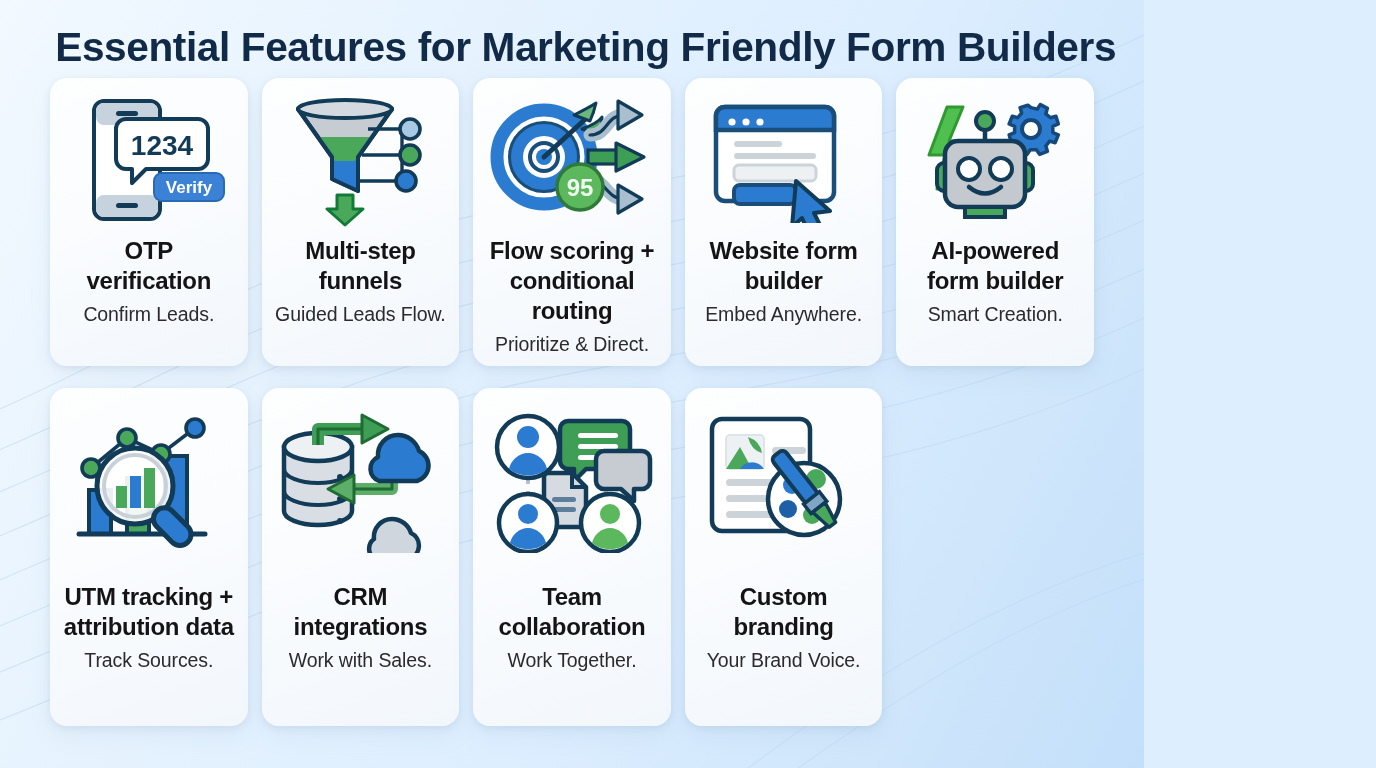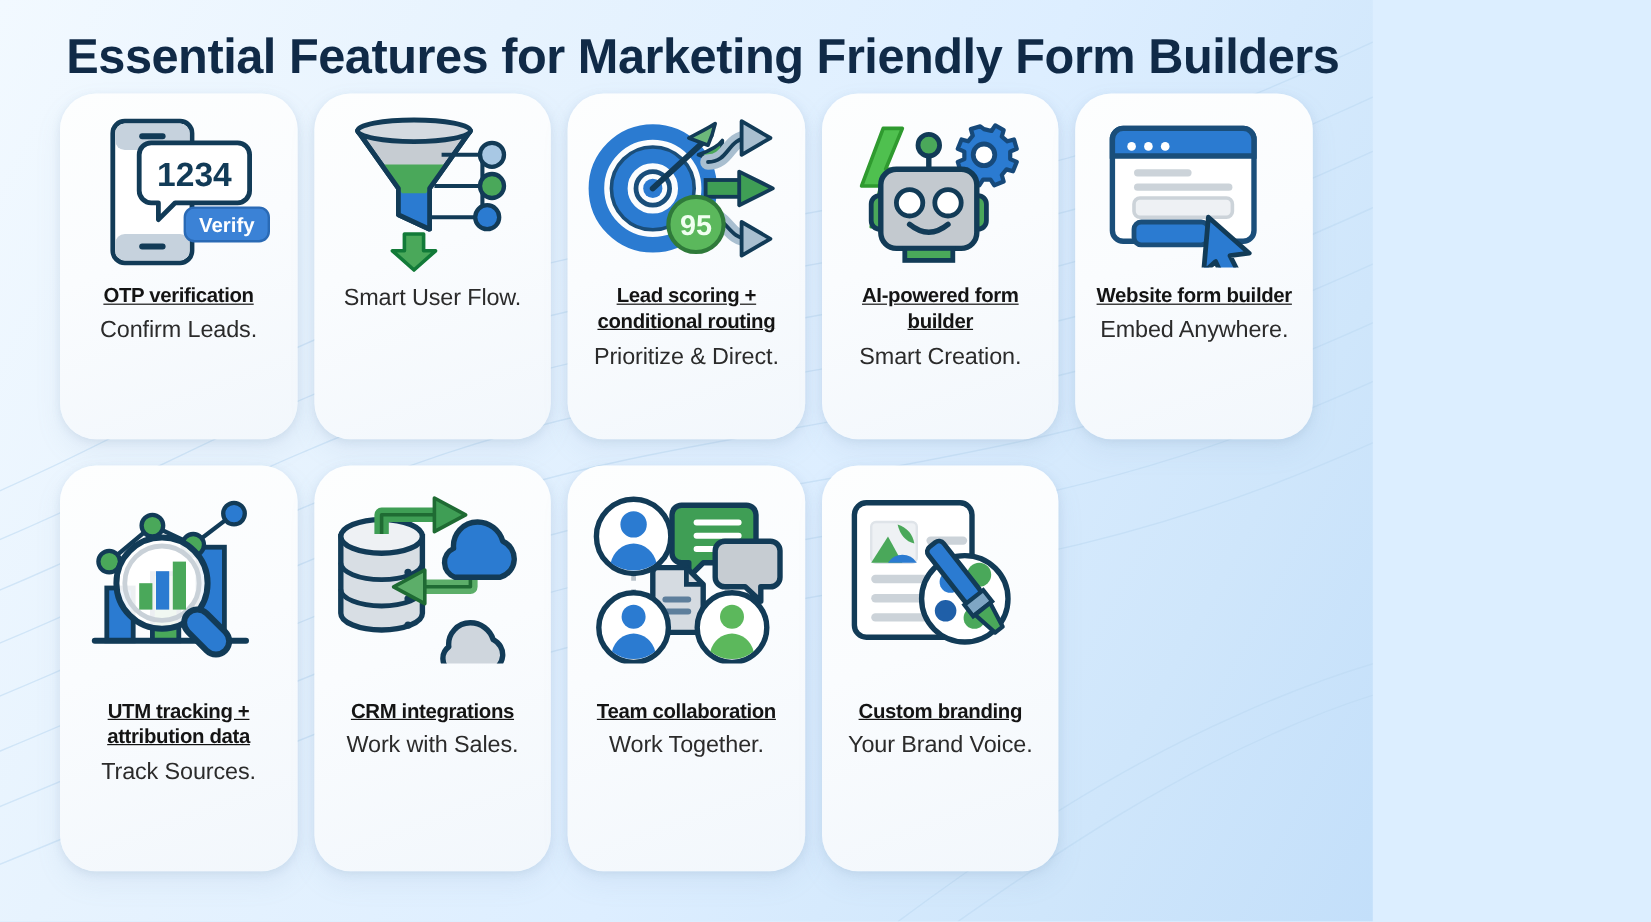--- a/index.html
+++ b/index.html
@@ -64,21 +64,21 @@
     grid-template-columns: repeat(5, 1fr);
     grid-template-rows: 288px 1fr;
     column-gap: 14px;
     row-gap: 22px;
     padding-bottom: 42px;
     box-sizing: border-box;
   }
 
   .card {
     background: linear-gradient(160deg, #fdfefe 0%, #fafcfe 45%, #f2f7fc 100%);
-    border-radius: 30px;
+    border-radius: 17px;
     box-shadow: 0 2px 7px rgba(120,150,180,0.17), 0 10px 22px rgba(130,160,190,0.10);
     display: flex;
     flex-direction: column;
     align-items: center;
     box-sizing: border-box;
     padding: 14px 8px 10px;
     overflow: hidden;
   }
 
   .card-icon {
@@ -87,28 +87,27 @@
     align-items: center;
     justify-content: center;
     flex-shrink: 0;
   }
   .row2 .card-icon { height: 160px; }
 
   .card-icon svg { display: block; }
 
   .card-title {
     margin: 0;
-    font-size: 17px;
+    font-size: 24px;
     font-weight: 700;
     color: #141414;
     line-height: 1.25;
     text-align: center;
     letter-spacing: -0.3px;
     padding: 0 2px;
-    text-decoration: underline;
   }
   .row1 .card-title { margin-top: 6px; }
   .row2 .card-title { margin-top: 20px; }
 
   .card-sub {
     margin: 7px 0 0;
     font-size: 19.5px;
     font-weight: 400;
     color: #2b2b2b;
     line-height: 1.2;
@@ -181,21 +180,22 @@
               <path d="M80,86 H122" stroke="#123b57" stroke-width="3.4" fill="none"></path>
               <path d="M122,34 V86" stroke="#123b57" stroke-width="3.4" fill="none"></path>
               <circle cx="130" cy="34" r="10" fill="#a8c8e4" stroke="#123b57" stroke-width="3.6"></circle>
               <circle cx="130" cy="60" r="10" fill="#4aa85a" stroke="#123b57" stroke-width="3.6"></circle>
               <circle cx="126" cy="86" r="10" fill="#2b7bd1" stroke="#123b57" stroke-width="3.6"></circle>
 
               <path d="M57,100 h16 v14 h10 L65,130 L47,114 h10 z" fill="#4aa85a" stroke="#127a38" stroke-width="3" stroke-linejoin="round"></path>
             </g>
           </svg>
         </div>
-        <p class="card-sub">Smart User Flow.</p>
+        <h2 class="card-title">Multi-step funnels</h2>
+        <p class="card-sub">Guided Leads Flow.</p>
       </div>
 
       <div class="card row1">
         <div class="card-icon">
           <svg width="180" height="124" viewBox="0 0 180 124">
             <g>
 
               <circle cx="62" cy="58" r="50" fill="none" stroke="#1a4e7a" stroke-width="4"></circle>
               <circle cx="62" cy="58" r="47" fill="none" stroke="#2b7bd1" stroke-width="13"></circle>
               <circle cx="62" cy="58" r="34" fill="none" stroke="#1a4e7a" stroke-width="4"></circle>
@@ -216,53 +216,22 @@
 
               <path d="M106,80 C124,80 124,100 142,100" fill="none" stroke="#a9bfd0" stroke-width="13" stroke-linecap="round"></path>
               <path d="M106,80 C124,80 124,100 142,100" fill="none" stroke="#123b57" stroke-width="3.2" stroke-linecap="round"></path>
               <path d="M136,86 L160,100 L136,114 Z" fill="#a9bfd0" stroke="#123b57" stroke-width="3.2" stroke-linejoin="round"></path>
 
               <circle cx="98" cy="88" r="23" fill="#5bb85c" stroke="#2f7a3a" stroke-width="3.5"></circle>
               <text x="98" y="97" text-anchor="middle" font-family="'Liberation Sans', sans-serif" font-size="24" font-weight="700" fill="#f0fff0">95</text>
             </g>
           </svg>
         </div>
-        <h2 class="card-title">Lead scoring + conditional routing</h2>
+        <h2 class="card-title">Flow scoring + conditional routing</h2>
         <p class="card-sub">Prioritize &amp; Direct.</p>
-      </div>
-
-      <div class="card row1">
-        <div class="card-icon">
-          <svg width="160" height="128" viewBox="0 0 160 128">
-            <g>
-
-              <path d="M32,10 L14,58 h16 L22,92 L52,44 H34 L48,10 Z" fill="#4fc04f" stroke="#2f9a2f" stroke-width="3" stroke-linejoin="round"></path>
-
-              <g transform="translate(116,34)">
-                <path d="M0,-30 L8,-28 L12,-34 L21,-29 L19,-22 L25,-17 L32,-19 L35,-9 L28,-6 L28,2 L35,5 L31,15 L24,13 L19,19 L21,26 L11,30 L7,24 L-1,24 L-5,30 L-14,25 L-12,18 L-18,13 L-25,15 L-28,5 L-21,2 L-21,-6 L-28,-9 L-24,-19 L-17,-17 L-12,-23 L-14,-30 L-4,-33 Z" transform="scale(0.78)" fill="#2b7bd1" stroke="#16497a" stroke-width="4.5" stroke-linejoin="round"></path>
-                <circle cx="0" cy="-2" r="9" fill="#ffffff" stroke="#16497a" stroke-width="4"></circle>
-              </g>
-
-              <path d="M70,44 V30" stroke="#123b57" stroke-width="4.5"></path>
-              <circle cx="70" cy="24" r="9" fill="#4aa85a" stroke="#123b57" stroke-width="4"></circle>
-
-              <rect x="22" y="66" width="14" height="28" rx="7" fill="#4aa85a" stroke="#123b57" stroke-width="4"></rect>
-              <rect x="104" y="66" width="14" height="28" rx="7" fill="#4aa85a" stroke="#123b57" stroke-width="4"></rect>
-
-              <rect x="30" y="44" width="80" height="66" rx="13" fill="#c3c9cf" stroke="#123b57" stroke-width="4.5"></rect>
-              <circle cx="54" cy="72" r="11" fill="#ffffff" stroke="#123b57" stroke-width="4"></circle>
-              <circle cx="86" cy="72" r="11" fill="#ffffff" stroke="#123b57" stroke-width="4"></circle>
-              <path d="M54,90 q16,13 32,0" fill="none" stroke="#123b57" stroke-width="4.5" stroke-linecap="round"></path>
-
-              <rect x="50" y="110" width="40" height="10" fill="#4aa85a" stroke="#123b57" stroke-width="4"></rect>
-            </g>
-          </svg>
-        </div>
-        <h2 class="card-title">AI-powered form builder</h2>
-        <p class="card-sub">Smart Creation.</p>
       </div>
 
       <div class="card row1">
         <div class="card-icon">
           <svg width="160" height="124" viewBox="0 0 160 124">
             <g>
               <rect x="12" y="8" width="118" height="94" rx="9" fill="#ffffff" stroke="#1a4e7a" stroke-width="4.5"></rect>
               <path d="M12,17 a9,9 0 0 1 9,-9 h100 a9,9 0 0 1 9,9 v14 H12 Z" fill="#2b7bd1" stroke="#1a4e7a" stroke-width="4.5"></path>
               <circle cx="28" cy="23" r="3.6" fill="#ffffff"></circle>
               <circle cx="42" cy="23" r="3.6" fill="#ffffff"></circle>
@@ -273,20 +242,51 @@
               <rect x="30" y="86" width="62" height="19" rx="6" fill="#2b7bd1" stroke="#1a4e7a" stroke-width="4"></rect>
 
               <path d="M92,82 L126,112 L110,114 L118,130 L106,136 L98,119 L88,128 Z" fill="#2b7bd1" stroke="#123b57" stroke-width="4" stroke-linejoin="round"></path>
             </g>
           </svg>
         </div>
         <h2 class="card-title">Website form builder</h2>
         <p class="card-sub">Embed Anywhere.</p>
       </div>
 
+      <div class="card row1">
+        <div class="card-icon">
+          <svg width="160" height="128" viewBox="0 0 160 128">
+            <g>
+
+              <path d="M32,10 L14,58 h16 L22,92 L52,44 H34 L48,10 Z" fill="#4fc04f" stroke="#2f9a2f" stroke-width="3" stroke-linejoin="round"></path>
+
+              <g transform="translate(116,34)">
+                <path d="M0,-30 L8,-28 L12,-34 L21,-29 L19,-22 L25,-17 L32,-19 L35,-9 L28,-6 L28,2 L35,5 L31,15 L24,13 L19,19 L21,26 L11,30 L7,24 L-1,24 L-5,30 L-14,25 L-12,18 L-18,13 L-25,15 L-28,5 L-21,2 L-21,-6 L-28,-9 L-24,-19 L-17,-17 L-12,-23 L-14,-30 L-4,-33 Z" transform="scale(0.78)" fill="#2b7bd1" stroke="#16497a" stroke-width="4.5" stroke-linejoin="round"></path>
+                <circle cx="0" cy="-2" r="9" fill="#ffffff" stroke="#16497a" stroke-width="4"></circle>
+              </g>
+
+              <path d="M70,44 V30" stroke="#123b57" stroke-width="4.5"></path>
+              <circle cx="70" cy="24" r="9" fill="#4aa85a" stroke="#123b57" stroke-width="4"></circle>
+
+              <rect x="22" y="66" width="14" height="28" rx="7" fill="#4aa85a" stroke="#123b57" stroke-width="4"></rect>
+              <rect x="104" y="66" width="14" height="28" rx="7" fill="#4aa85a" stroke="#123b57" stroke-width="4"></rect>
+
+              <rect x="30" y="44" width="80" height="66" rx="13" fill="#c3c9cf" stroke="#123b57" stroke-width="4.5"></rect>
+              <circle cx="54" cy="72" r="11" fill="#ffffff" stroke="#123b57" stroke-width="4"></circle>
+              <circle cx="86" cy="72" r="11" fill="#ffffff" stroke="#123b57" stroke-width="4"></circle>
+              <path d="M54,90 q16,13 32,0" fill="none" stroke="#123b57" stroke-width="4.5" stroke-linecap="round"></path>
+
+              <rect x="50" y="110" width="40" height="10" fill="#4aa85a" stroke="#123b57" stroke-width="4"></rect>
+            </g>
+          </svg>
+        </div>
+        <h2 class="card-title">AI-powered form builder</h2>
+        <p class="card-sub">Smart Creation.</p>
+      </div>
+
       <div class="card row2">
         <div class="card-icon">
           <svg width="168" height="148" viewBox="0 0 168 148">
             <g>
 
               <rect x="24" y="82" width="22" height="44" fill="#2b7bd1" stroke="#123b57" stroke-width="4"></rect>
               <rect x="62" y="70" width="22" height="56" fill="#4aa85a" stroke="#123b57" stroke-width="4"></rect>
               <rect x="100" y="48" width="22" height="78" fill="#2b7bd1" stroke="#123b57" stroke-width="4"></rect>
               <path d="M14,126 H140" stroke="#123b57" stroke-width="5" stroke-linecap="round"></path>
 

